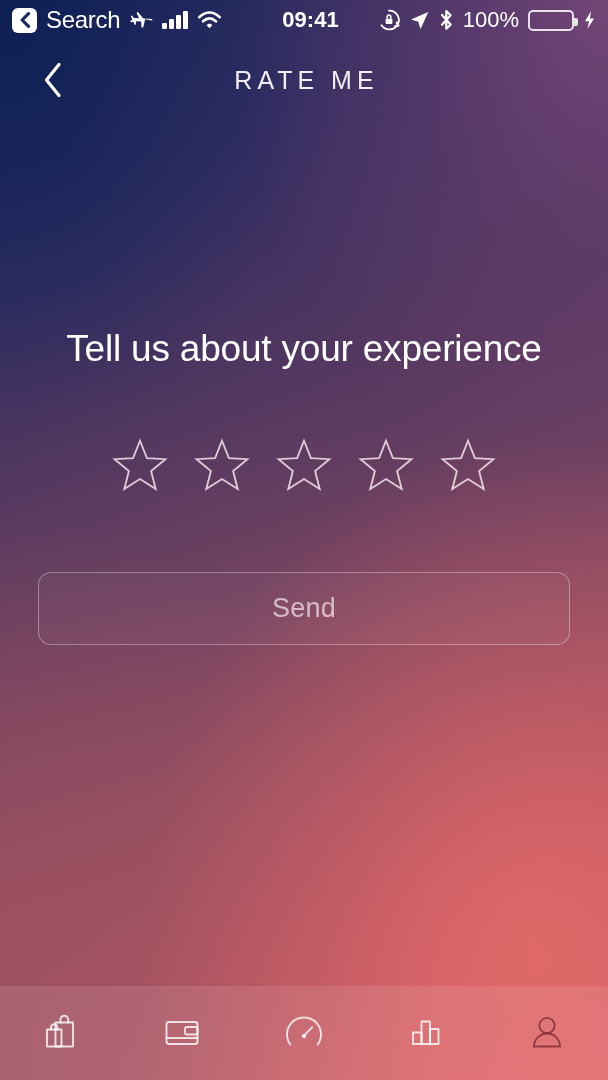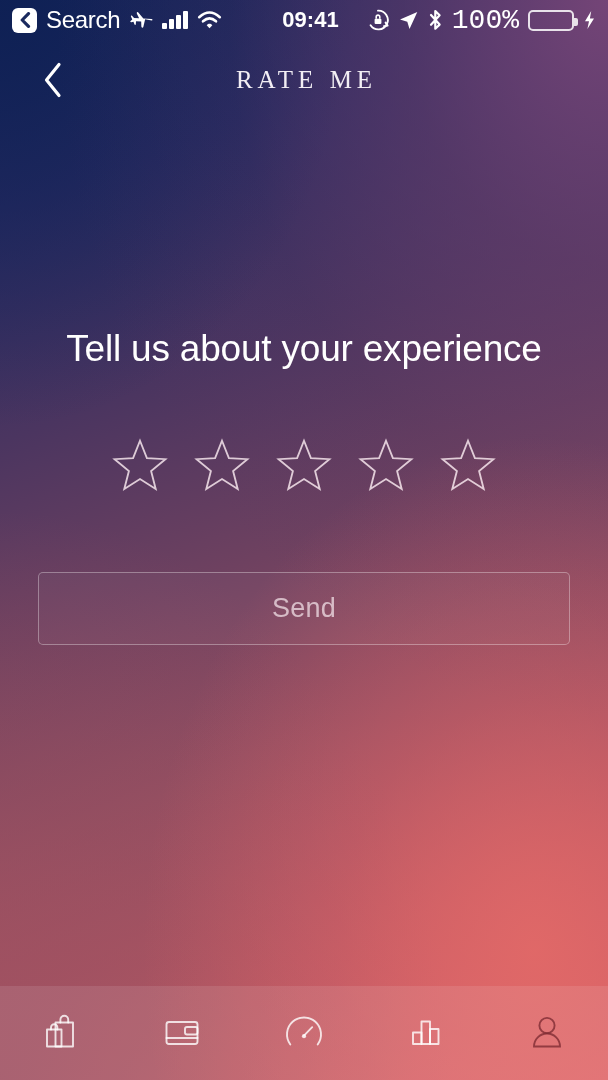--- a/index.html
+++ b/index.html
@@ -81,21 +81,21 @@
     position:absolute; left:0; right:0;
     text-align:center;
     font-size:22px; font-weight:700; letter-spacing:0px;
     pointer-events:none;
     padding-left:13px;
   }
   .sb-right {
     margin-left:auto;
     display:flex; align-items:center; gap:9px;
   }
-  .sb-pct { font-size:28px; font-weight:400;font-family:Liberation Mono, monospace; }
+  .sb-pct { font-size:22px; font-weight:400; }
   .battery {
     width:46px; height:21px;
     border:2px solid rgba(255,255,255,0.85);
     border-radius:5px;
     padding:2px;
     position:relative;
   }
   .battery::after {
     content:""; position:absolute;
     right:-6px; top:6px;
@@ -128,21 +128,20 @@
     display:flex; align-items:center; justify-content:center;
     cursor:pointer;
   }
   .nav-title {
     width:100%; text-align:center;
     color:#f2eef4;
     font-size:25px;
     font-weight:400;
     letter-spacing:5px;
     padding-left:5px;
-    font-family:Liberation Serif, serif;
   }
 
   
   .headline {
     position:absolute;
     top:328px; left:0; width:608px;
     text-align:center;
     color:#ffffff;
     font-size:37px;
     font-weight:300;
@@ -157,21 +156,21 @@
   .star {
     width:56px; height:56px;
     cursor:pointer;
     display:block;
   }
   .send-btn {
     position:absolute;
     top:572px; left:38px;
     width:532px; height:73px;
     border:1.5px solid rgba(255,255,255,0.33);
-    border-radius:5px;
+    border-radius:13px;
     background:rgba(255,255,255,0.03);
     color:rgba(245,230,235,0.72);
     font-size:27px;
     font-weight:400;
     display:flex; align-items:center; justify-content:center;
     cursor:pointer;
     letter-spacing:0.2px;
   }
 
   

